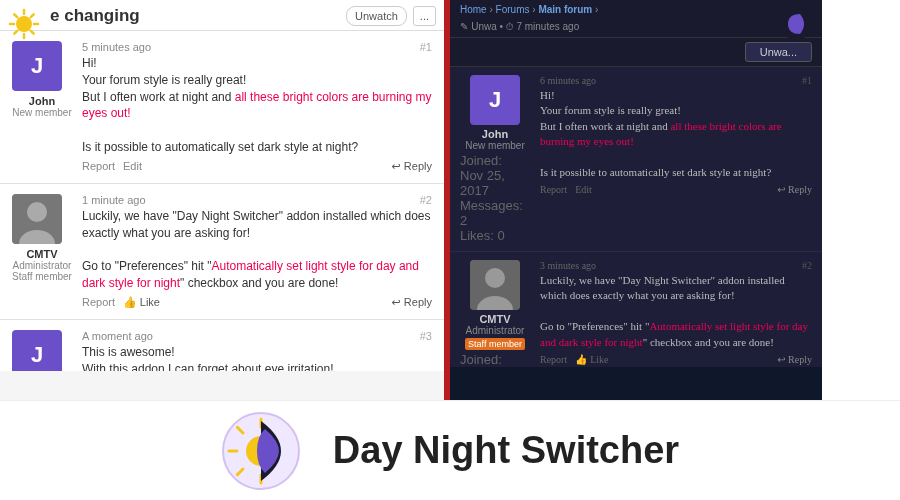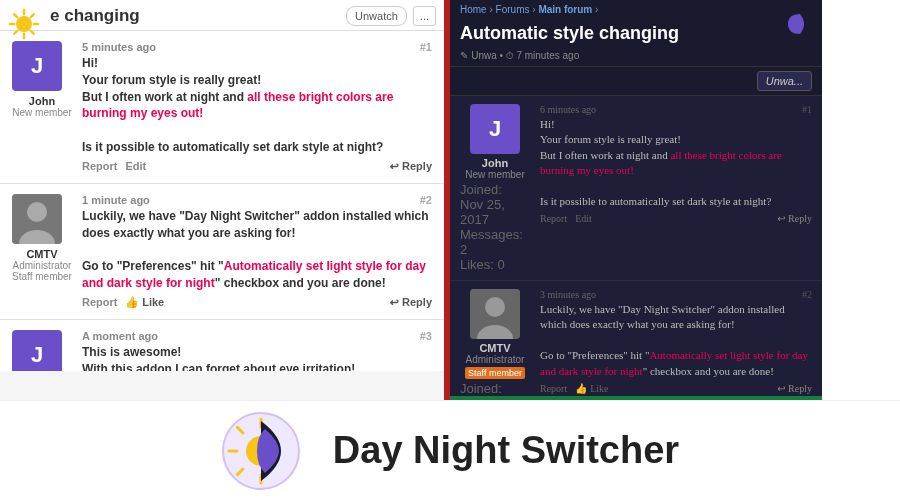--- a/index.html
+++ b/index.html
@@ -63,21 +63,20 @@
       margin-right: 10px;
     }
 
     .post-avatar.photo {
       background: #ccc;
       overflow: hidden;
     }
 
     .post-content {
       flex: 1;
-      font-weight: bold;
     }
 
     .post-meta {
       font-size: 11px;
       color: #888;
       margin-bottom: 2px;
     }
 
     .post-number {
       float: right;
@@ -159,21 +158,21 @@
       font-size: 11px;
       cursor: pointer;
       border-radius: 3px;
       color: #555;
     }
 
     
     .right-panel {
       width: 372px;
       height: 400px;
-      background: #15803d;
+      background: #0f172a;
       overflow: hidden;
       position: relative;
     }
 
     .right-breadcrumb {
       padding: 4px 10px;
       font-size: 10px;
       color: #888;
       background: #1a1a2e;
     }
@@ -212,26 +211,25 @@
       display: flex;
       justify-content: flex-end;
       padding: 4px 10px;
       background: #1a1a2e;
       border-bottom: 1px solid #333;
     }
 
     .unwatch-btn-dark {
       background: #2a2a4e;
       border: 1px solid #555;
-      padding: 3px 8px;
+      padding: 3px 14px;
       font-size: 11px;
       cursor: pointer;
       border-radius: 3px;
       color: #ccc;
-      font-style: italic;
     }
 
     .right-posts {
       overflow-y: auto;
       height: 300px;
     }
 
     .dark-post-item {
       display: flex;
       padding: 8px 10px;
@@ -485,23 +483,20 @@
         <path d="M22 8 Q30 18 22 28 Q10 28 10 18 Q10 8 22 8Z" fill="#6a4fc8"></path>
       </svg>
     </div>
 
     <div class="right-breadcrumb">
       <a>Home</a> ›
       <a>Forums</a> ›
       <a><strong>Main forum</strong></a> ›
     </div>
 
-    <div class="right-title-area">
-      <span>Automatic style changing</span>
-    </div>
 
     <div class="right-post-meta-main">
       <span>✎ Unwa</span> • <span>⏱ 7 minutes ago</span>
     </div>
     <div class="right-actions-bar">
       <button class="unwatch-btn-dark">Unwa...</button>
     </div>
 
     <div class="right-posts">
 

